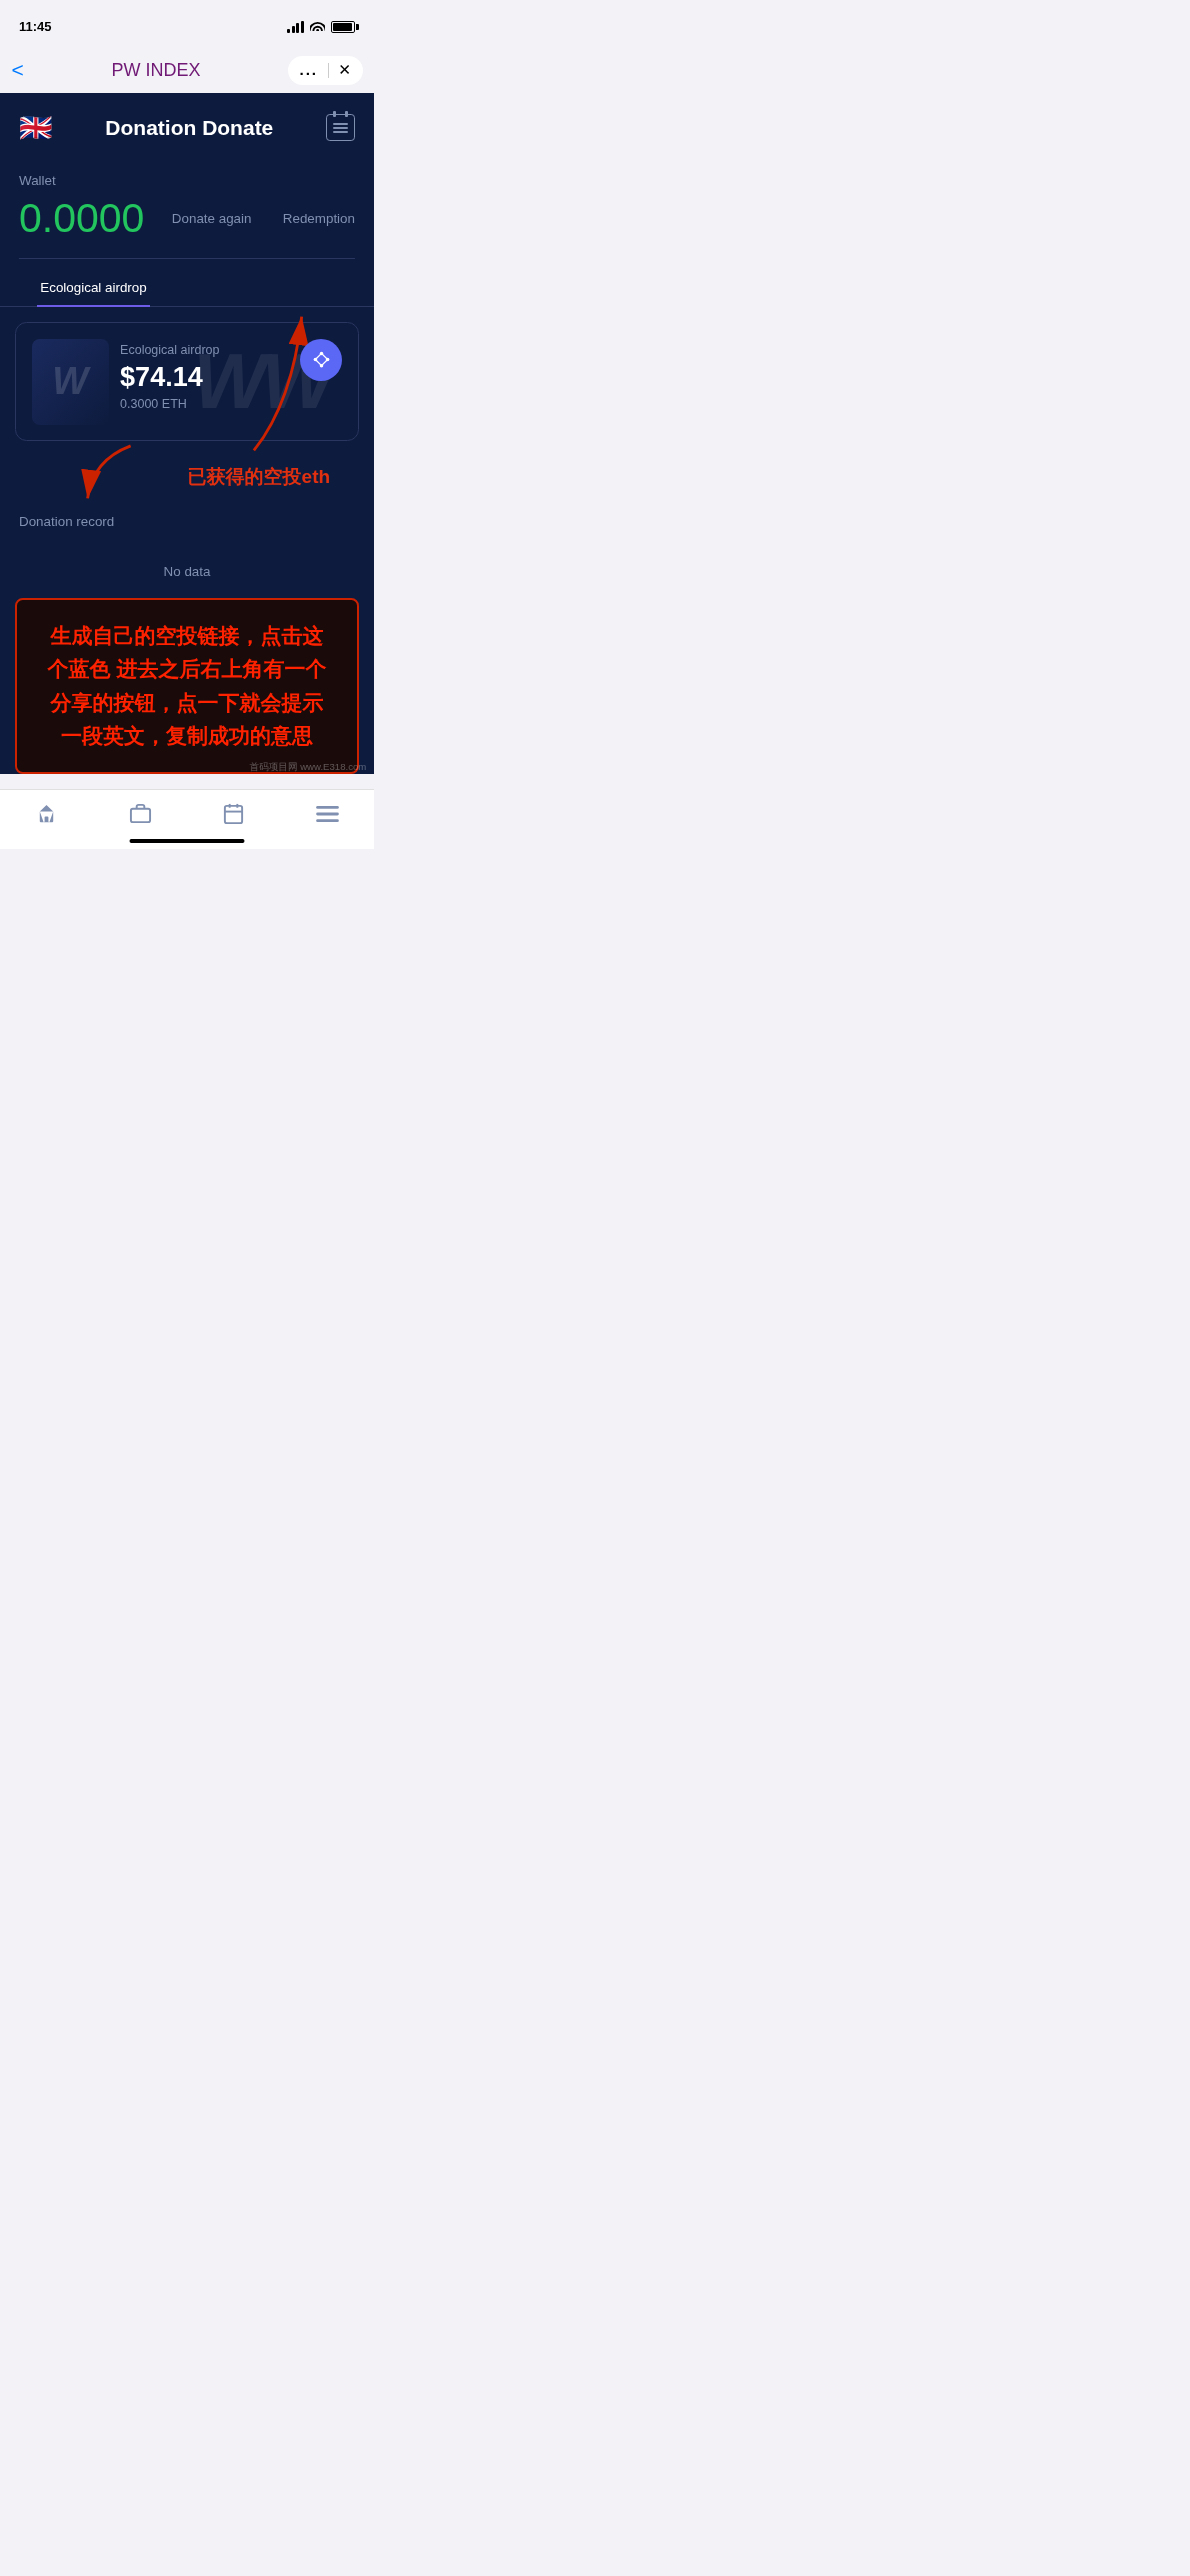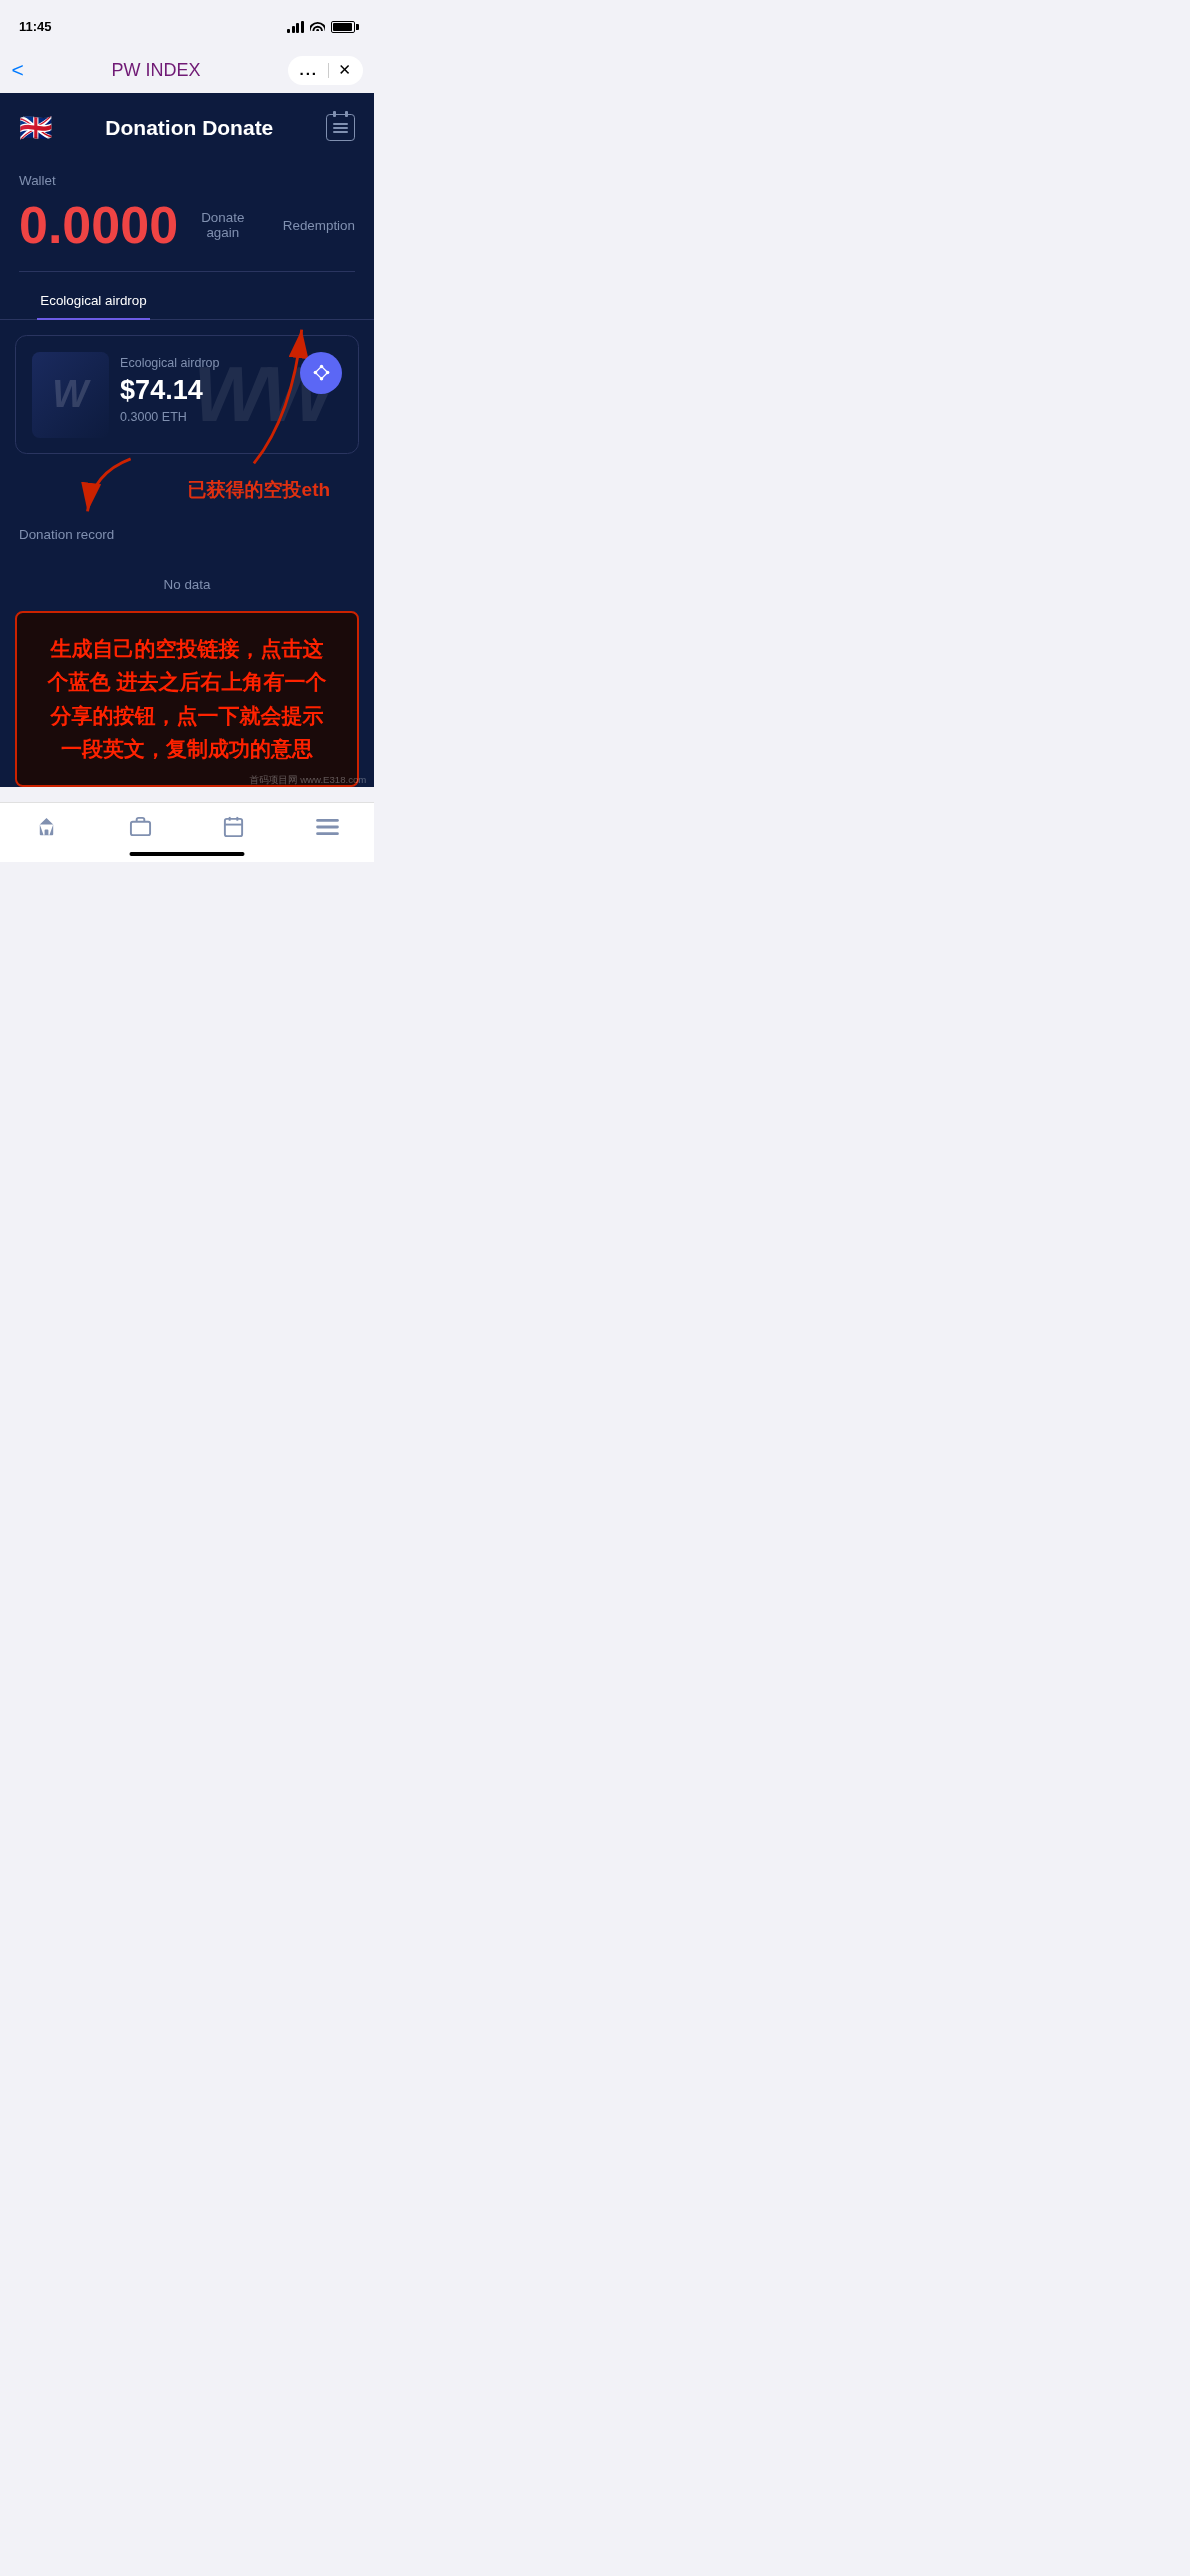--- a/index.html
+++ b/index.html
@@ -193,23 +193,23 @@
       font-size: 13.4px;
       color: #8090b0;
       margin-bottom: 7.7px;
     }
     .wallet-row {
       display: flex;
       align-items: center;
       justify-content: space-between;
     }
     .wallet-balance {
-      font-size: 52px;
-      font-weight: 700;
-      color: #ef4444;
+      font-size: 41px;
+      font-weight: 400;
+      color: #22c55e;
     }
     .wallet-actions {
       display: flex;
       gap: 15.3px;
     }
     .wallet-action-btn {
       font-size: 13.4px;
       color: #8090b0;
       background: none;
       border: none;

